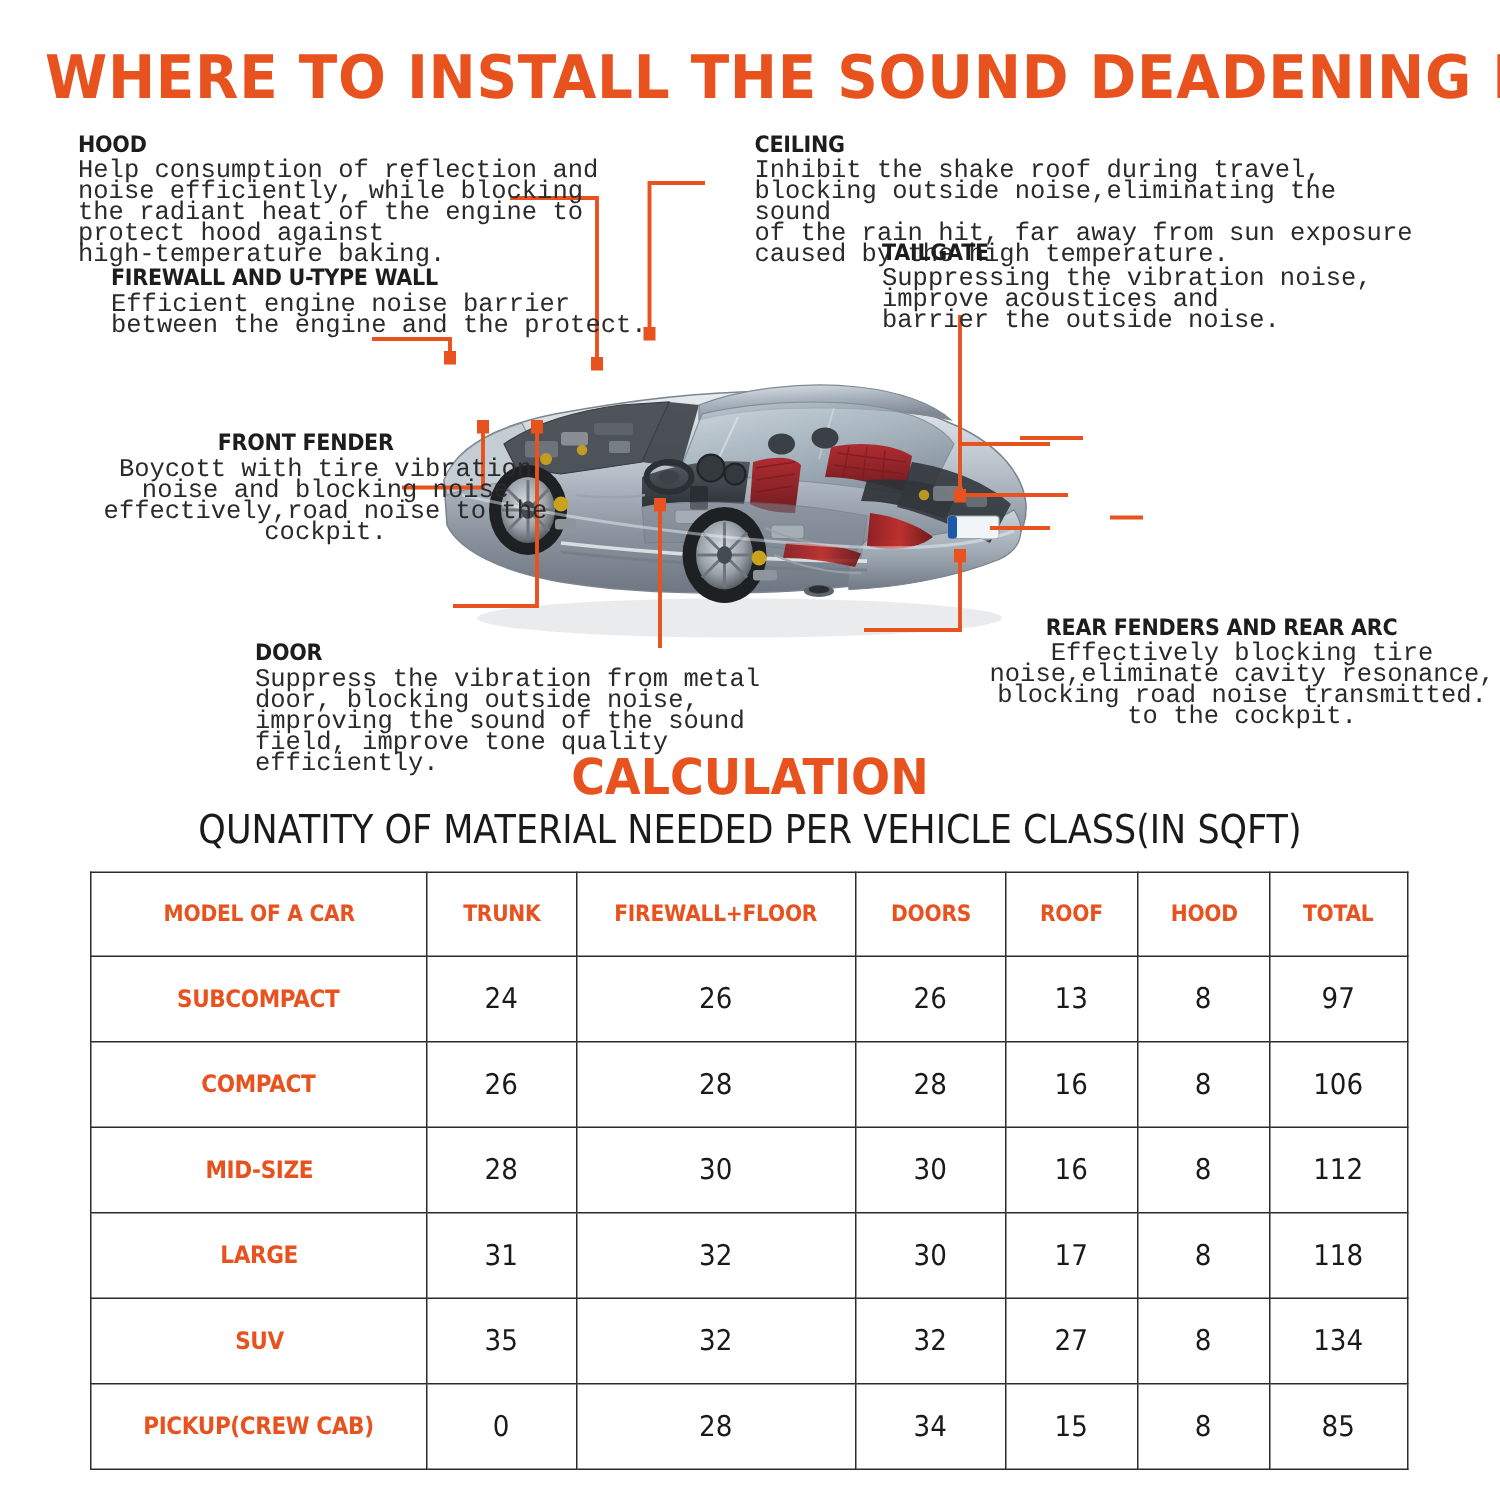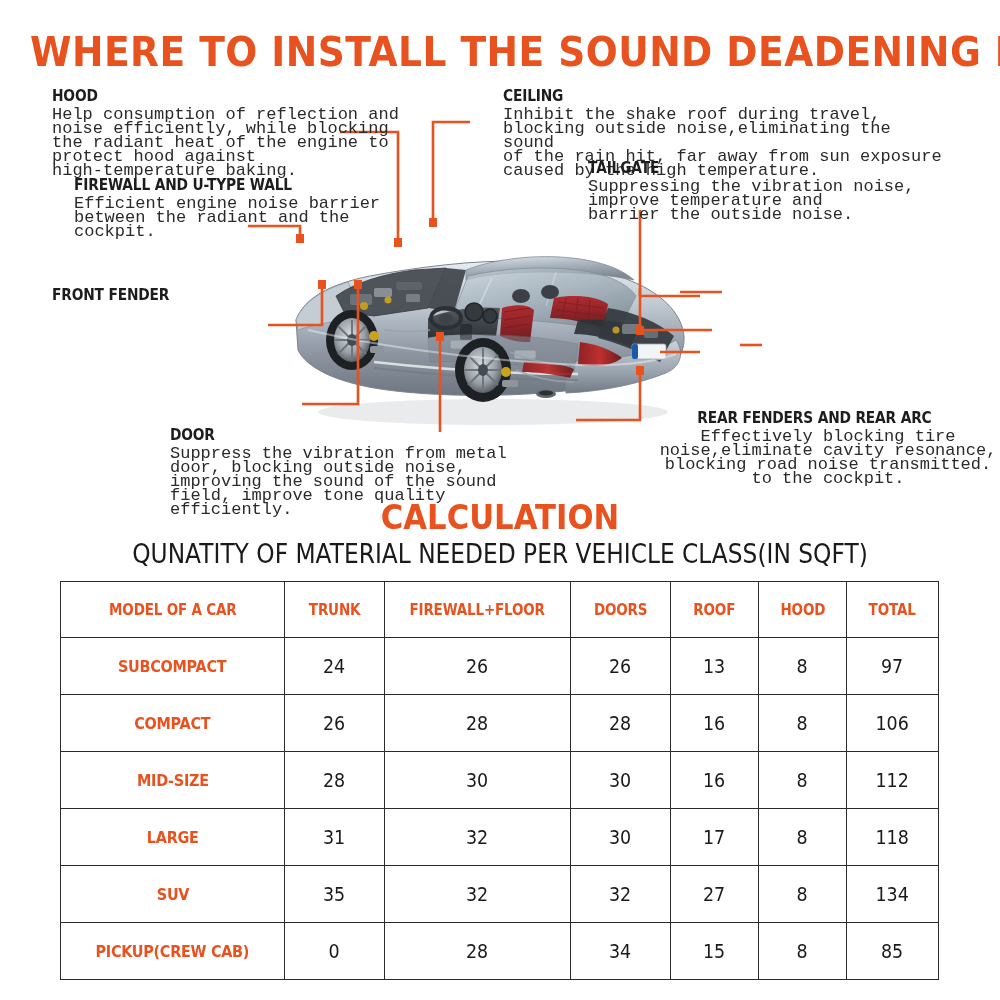--- a/index.html
+++ b/index.html
@@ -337,43 +337,45 @@
 
   <div class="callout" style="left:52px; top:88px; width:360px;">
     <div class="co-title">HOOD</div>
     <div class="co-body">Help consumption of reflection and noise efficiently, while blocking
 the radiant heat of the engine to protect hood against
 high-temperature baking.</div>
   </div>
 
   <div class="callout" style="left:52px; top:177px; width:360px;margin-left:22px;">
     <div class="co-title">FIREWALL AND U-TYPE WALL</div>
-    <div class="co-body">Efficient engine noise barrier between the radiant and the cockpit.</div>
-  </div>
-
-  <div class="callout" style="left:52px; top:287px; width:330px;">
+    <div class="co-body">Efficient engine noise barrier between the engine and the protect.</div>
+  </div>
+
+  <div class="callout" style="left:52px; top:287px; width:330px;text-align:center;">
     <div class="co-title">FRONT FENDER</div>
+    <div class="co-body">Boycott with tire vibration noise and blocking noise
+effectively,road noise to the cockpit.</div>
   </div>
 
 
   <div class="callout" style="left:170px; top:427px; width:380px;">
     <div class="co-title">DOOR</div>
     <div class="co-body">Suppress the vibration from metal door, blocking outside noise,
 improving the sound of the sound field, improve tone quality efficiently.</div>
   </div>
 
   <div class="callout" style="left:503px; top:88px; width:445px;">
     <div class="co-title">CEILING</div>
     <div class="co-body">Inhibit the shake roof during travel, blocking outside noise,eliminating the sound
 of the rain hit, far away from sun exposure caused by the high temperature.</div>
   </div>
 
   <div class="callout" style="left:588px; top:160px; width:350px;">
     <div class="co-title">TAILGATE</div>
-    <div class="co-body">Suppressing the vibration noise, improve temperature and
+    <div class="co-body">Suppressing the vibration noise, improve acoustices and
 barrier the outside noise.</div>
   </div>
 
 
   <div class="callout" style="left:658px; top:410px; width:340px;text-align:center;">
     <div class="co-title">REAR FENDERS AND REAR ARC</div>
     <div class="co-body">Effectively blocking tire noise,eliminate cavity resonance,
 blocking road noise transmitted. to the cockpit.</div>
   </div>
 

